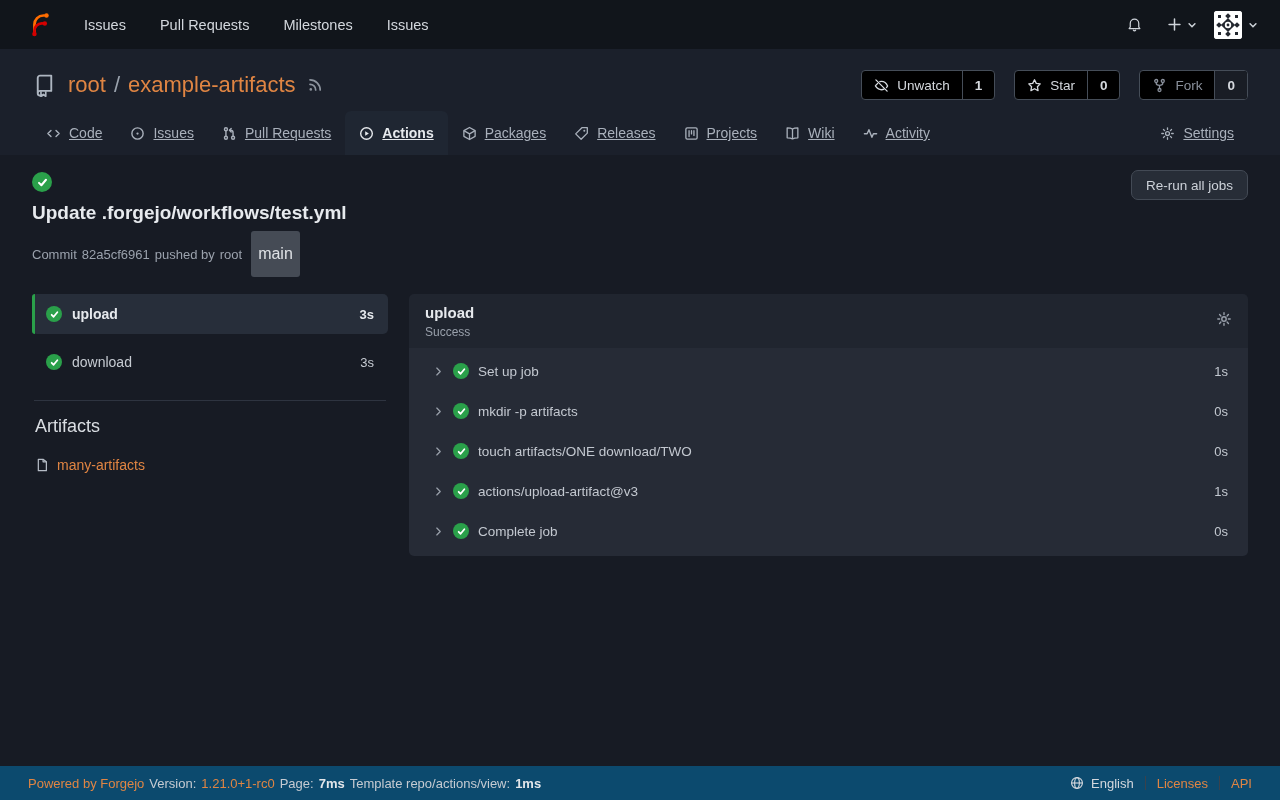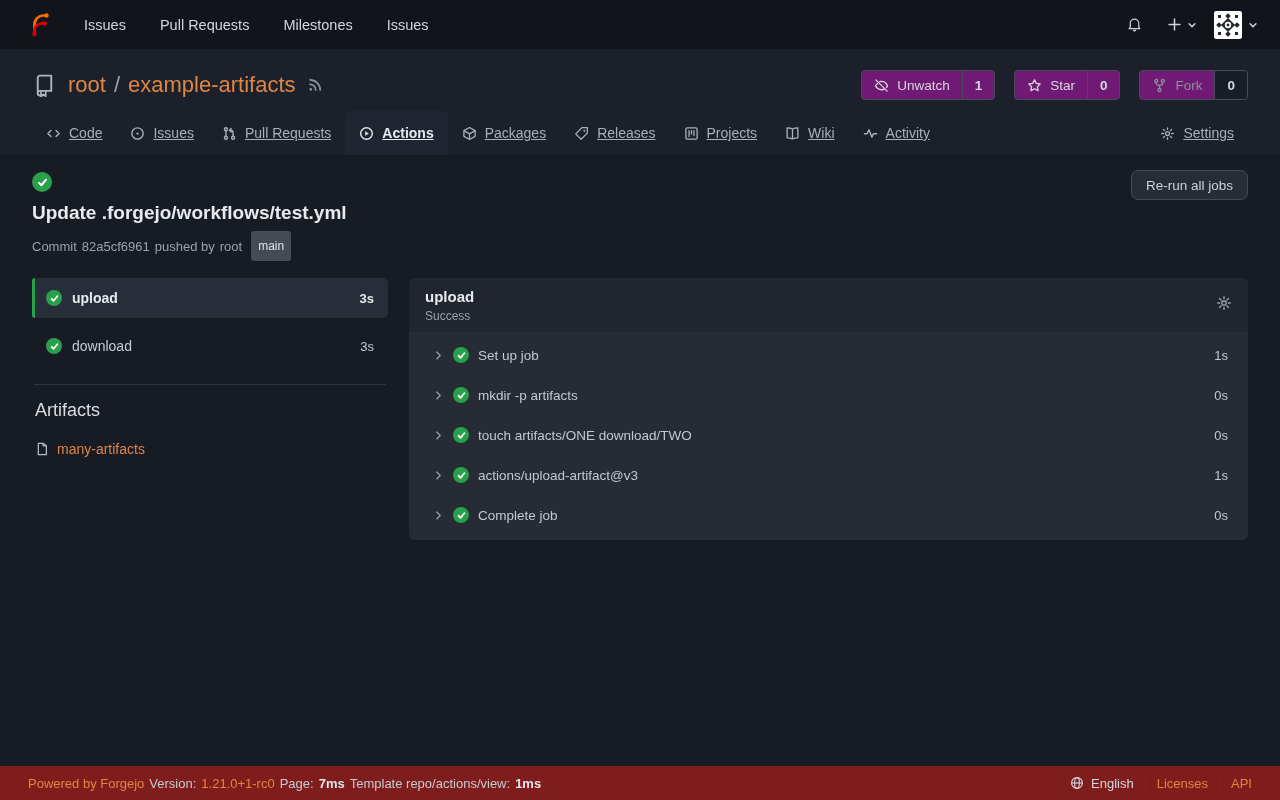--- a/index.html
+++ b/index.html
@@ -25,39 +25,39 @@
 
   
   .header-block { background: #1b202b; padding: 18px 32px 0; flex-shrink: 0; }
   .repo-row { display: flex; align-items: center; height: 36px; }
   .repo-icon { color: #aeb6c1; margin-right: 11px; }
   .repo-title { font-size: 22px; display: flex; align-items: center; }
   .repo-owner, .repo-name { color: #e08543; cursor: pointer; }
   .repo-sep { color: #9aa2ad; margin: 0 8px; }
   .rss-icon { color: #8d949e; margin-left: 11px; cursor: pointer; }
   .repo-actions { margin-left: auto; display: flex; gap: 19px; }
-  .seg-btn { display: flex; height: 30px; border: 1px solid #454d58; border-radius: 4px; overflow: hidden; background: #701a75; font-size: 13.5px; color: #d5d9de; }
+  .seg-btn { display: flex; height: 30px; border: 1px solid #454d58; border-radius: 4px; overflow: hidden; background: #000000; font-size: 13.5px; color: #d5d9de; }
   .seg-main { display: flex; align-items: center; gap: 8px; padding: 0 12px; cursor: pointer; }
   .seg-count { display: flex; align-items: center; padding: 0 12px; border-left: 1px solid #454d58; font-weight: bold; cursor: pointer; }
   .seg-btn.disabled .seg-main { color: #8a919c; }
   .seg-btn.disabled .seg-count { background: #191d25; }
 
   .tab-bar { display: flex; align-items: stretch; margin-top: 8px; height: 44px; }
   .tab { display: flex; align-items: center; gap: 8px; padding: 0 14px; color: #a9b0bb; font-size: 14px; cursor: pointer; white-space: nowrap; text-decoration: underline; }
   .tab.active { background: #1f2632; border-radius: 6px 6px 0 0; color: #e6e9ed; font-weight: bold; }
   .tab-settings { margin-left: auto; }
 
   
   .content { flex: 1; padding: 15px 32px; min-height: 0; }
   .run-header { display: flex; align-items: flex-start; }
   .run-title-group { display: flex; gap: 10px; align-items: flex-start; flex-direction: column; }
   .run-texts { display: flex; flex-direction: column; }
   .run-title { font-size: 19px; font-weight: bold; color: #e7eaee; }
   .run-sub { margin-top: 7px; font-size: 13px; color: #9ba2ad; display: flex; align-items: center; gap: 5px; }
-  .branch-badge { background: #454b55; color: #dfe2e6; font-size: 12px; padding: 8px 7px; border-radius: 3px; margin-left: 4px; cursor: pointer; }
+  .branch-badge { background: #454b55; color: #dfe2e6; font-size: 16px; padding: 14px 7px; border-radius: 3px; margin-left: 4px; cursor: pointer; }
   .rerun-btn { margin-left: auto; height: 30px; padding: 0 14px; background: #272d37; border: 1px solid #434a55; border-radius: 7px; color: #cdd2d9; font-size: 13.5px; display: flex; align-items: center; cursor: pointer; }
 
   .run-body { display: flex; gap: 21px; margin-top: 17px; align-items: flex-start; }
   .jobs-col { width: 356px; flex-shrink: 0; }
   .job-row { display: flex; align-items: center; gap: 10px; height: 40px; padding: 0 14px; border-radius: 5px; color: #c6cbd2; cursor: pointer; margin-bottom: 8px; position: relative; }
   .job-row.selected { background: #272e3a; color: #e6e9ed; font-weight: bold; }
   .job-row.selected::before { content: ""; position: absolute; left: 0; top: 0; bottom: 0; width: 3px; background: #2aa04a; border-radius: 5px 0 0 5px; }
   .job-duration { margin-left: auto; font-size: 13px; }
   .jobs-divider { border: 0; border-top: 1px solid #2e3440; margin: 18px 2px 15px; }
   .artifacts-heading { font-size: 18px; color: #d9dde2; font-weight: normal; margin: 4px 0 20px; padding-left: 3px; }
@@ -71,21 +71,21 @@
   .panel-gear { margin-left: auto; color: #99a0ab; cursor: pointer; padding-top: 7px; }
   .panel-steps { background: #262b36; padding: 3px 0 5px; }
   .step { display: flex; align-items: center; gap: 9px; height: 40px; padding: 0 20px 0 24px; color: #c3c8d0; font-size: 13.5px; cursor: pointer; }
   .step-chevron { color: #9aa1ab; display: flex; }
   .step-duration { margin-left: auto; font-size: 13px; color: #c3c8d0; }
 
   .ck { width: 16px; height: 16px; border-radius: 50%; background: #2aa04a; display: inline-flex; align-items: center; justify-content: center; flex-shrink: 0; }
   .ck-lg { width: 20px; height: 20px; margin-top: 2px; }
 
   
-  footer { height: 34px; background: #7f1d1d; display: flex; align-items: center; padding: 0 28px; font-size: 13px; color: #c6cbd2; flex-shrink: 0; white-space: nowrap; }
+  footer { height: 34px; background: #0c4a6e; display: flex; align-items: center; padding: 0 28px; font-size: 13px; color: #c6cbd2; flex-shrink: 0; white-space: nowrap; }
   footer .sp { margin-right: 5px; }
   .f-link { color: #e08543; cursor: pointer; }
   .f-bold { font-weight: bold; color: #e3e6ea; }
   .f-right { margin-left: auto; display: flex; align-items: center; }
   .f-lang { display: flex; align-items: center; gap: 7px; color: #d3d7dd; cursor: pointer; }
   .f-sep { width: 1px; height: 14px; background: #3b424c; margin: 0 11px; }
 </style>
 </head>
 <body>
 

